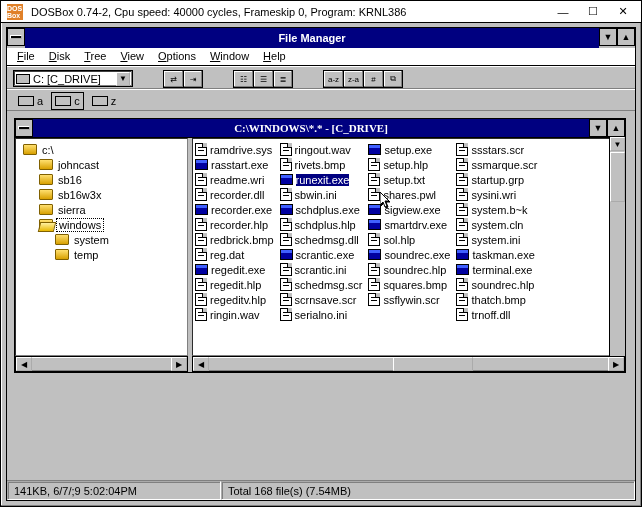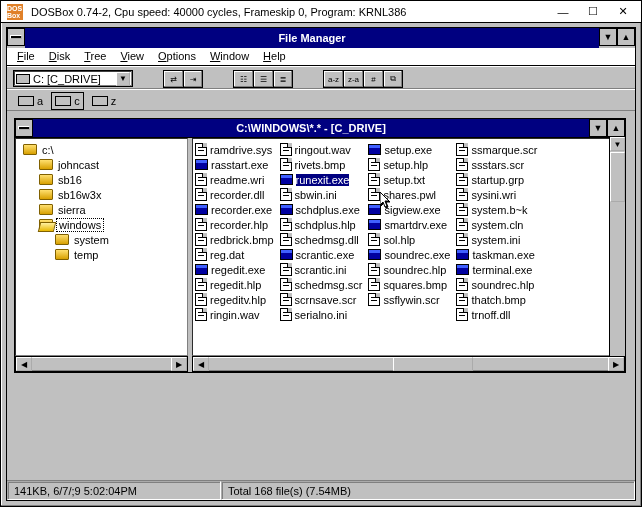--- a/index.html
+++ b/index.html
@@ -37,21 +37,21 @@
 
   .fm-drives-row{ display:flex; gap:6px; padding:3px 8px; height:22px; background:#c0c0c0; border-top:1px solid #fff; border-bottom:1px solid #808080;}
   .drivebtn{ display:inline-flex; align-items:center; gap:3px; padding:0 3px; height:16px; }
   .drivebtn.active{ outline:1px solid #000;}
   .drivebtn .drive-icon{width:16px;height:10px;}
 
   
   .fm-workspace{ position:absolute; left:3px; right:3px; top:86px; bottom:22px; background:#c0c0c0; }
   .dir-window{ position:absolute; left:4px; top:4px; width:612px; height:255px; background:#c0c0c0; border:1px solid #000;}
   .dir-caption{height:18px;display:flex;}
-  .dir-title{flex:1;background:#000080;color:#fff;font-weight:bold;display:flex;align-items:center;justify-content:center;}
+  .dir-title{flex:1;background:#000080;color:#fff;font-weight:bold;display:flex;align-items:center;justify-content:center;font-family:Liberation Serif, serif;}
   .dir-body{position:absolute; top:18px; bottom:16px; left:0; right:0; display:flex; border-top:1px solid #000;}
   .tree-pane{ width:173px; background:#fff; border:1px inset #808080; overflow:hidden; padding:3px 4px;}
   .splitter{ width:4px; background:#c0c0c0; }
   .list-pane{ flex:1; background:#fff; border:1px inset #808080; padding:3px 2px; overflow:hidden; display:flex; }
   .tree-row{ display:flex; align-items:center; gap:3px; height:15px; white-space:nowrap;}
   .folder-icon{width:14px;height:11px;display:inline-block;position:relative; background:linear-gradient(#ffe070,#d8a000); border:1px solid #806000; border-radius:1px;}
   .folder-icon.open::after{content:"";position:absolute;left:-1px;top:2px;width:14px;height:8px;background:linear-gradient(#fff0a0,#e8b800);border:1px solid #806000;transform:skewX(-14deg);}
   .tree-label{padding:0 2px;}
   .tree-label.sel{background:#fff;border:1px dotted #000;text-align:center; }
   .ind{display:inline-block;}
@@ -353,25 +353,25 @@
                     <span class="flabel">squares.bmp</span>
                   </div>
                   <div class="file-row">
                     <span class="doc-icon lines"></span>
                     <span class="flabel">ssflywin.scr</span>
                   </div>
                 </div>
                 <div class="file-col">
                   <div class="file-row">
                     <span class="doc-icon lines"></span>
+                    <span class="flabel">ssstars.scr</span>
+                  </div>
+                  <div class="file-row">
+                    <span class="doc-icon lines"></span>
                     <span class="flabel">ssmarque.scr</span>
-                  </div>
-                  <div class="file-row">
-                    <span class="doc-icon lines"></span>
-                    <span class="flabel">ssstars.scr</span>
                   </div>
                   <div class="file-row">
                     <span class="doc-icon lines"></span>
                     <span class="flabel">startup.grp</span>
                   </div>
                   <div class="file-row">
                     <span class="doc-icon lines"></span>
                     <span class="flabel">sysini.wri</span>
                   </div>
                   <div class="file-row">

